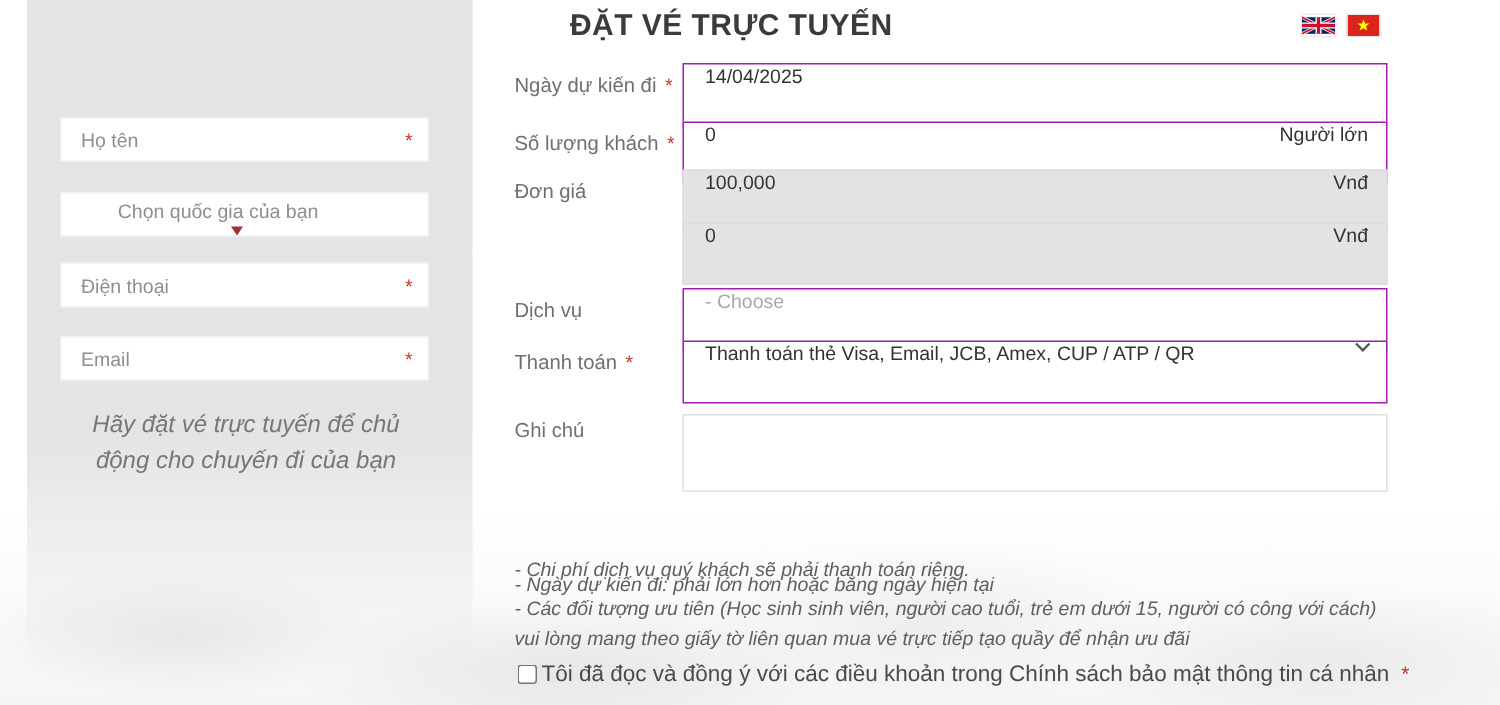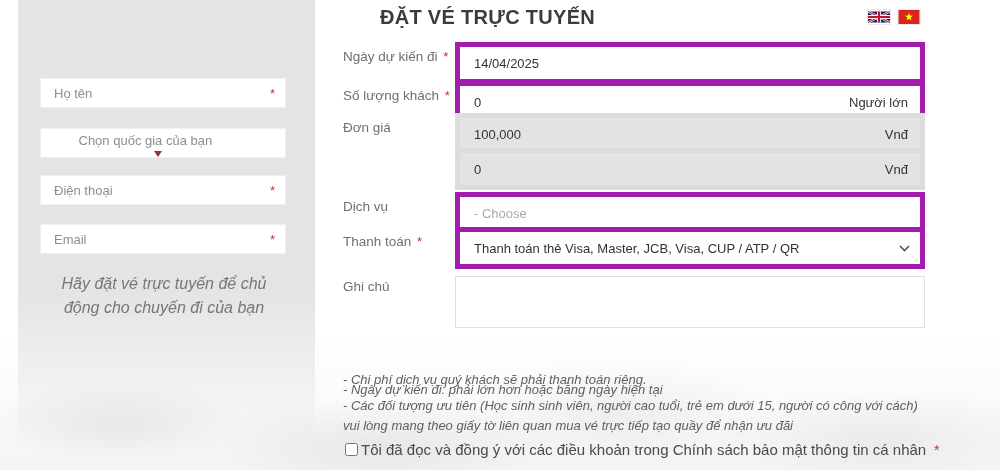--- a/index.html
+++ b/index.html
@@ -49,21 +49,21 @@
     color:#3b3b3b; letter-spacing:.3px;margin-left:37px;
   }
   .flags { position:absolute; left:868px; top:10px; display:flex; gap:8px; }
   .flag { width:22px; height:14px; display:block; cursor:pointer; box-shadow:0 0 0 1px rgba(0,0,0,.08); }
   .row-label {
     position:absolute; left:343px; font-size:13.5px; color:#6f6f6f; line-height:30px; white-space:nowrap;
   }
   .row-label .req { padding-right:0; padding-left:2px; }
   .fbox {
     position:absolute; left:455px; width:470px; height:42px;
-    border:5px solid #a21caf; background:#fff; display:flex; align-items:center;
+    border:1px solid #a21caf; background:#fff; display:flex; align-items:flex-start;
   }
   .fbox input {
     flex:1; border:none; outline:none; background:transparent; min-width:0;
     font-family:"Liberation Sans", sans-serif; font-size:13px; color:#333; padding:0 10px 0 14px;
   }
   .fbox input::placeholder { color:#a9a9a9; opacity:1; }
   .fbox .unit { font-size:13px; color:#333; padding-right:12px; white-space:nowrap; }
   .fbox.disabled { background:#e3e3e3; border-color:#dcdcdc; }
   .fbox.selectlike { cursor:pointer; }
   .fbox .sel-text { flex:1; font-size:13px; color:#333; padding-left:14px; white-space:nowrap; overflow:hidden; }
@@ -161,21 +161,21 @@
     <span>Dịch vụ</span>
   </div>
   <div class="fbox" style="top:192px;">
     <input type="text" placeholder="- Choose" style="">
   </div>
 
   <div class="row-label" style="top:227px;">
     <span>Thanh toán</span> <span class="req">*</span>
   </div>
   <div class="fbox selectlike" style="top:227px;">
-    <span class="sel-text">Thanh toán thẻ Visa, Master, JCB, Visa, CUP / ATP / QR</span>
+    <span class="sel-text">Thanh toán thẻ Visa, Email, JCB, Amex, CUP / ATP / QR</span>
     <span class="chev">
       <svg width="11" height="7" viewBox="0 0 11 7">
           <polyline points="1,1 5.5,5.5 10,1" fill="none" stroke="#555" stroke-width="1.6"></polyline>
         </svg>
     </span>
   </div>
 
   <div class="row-label" style="top:278px; line-height:18px;">
     <span>Ghi chú</span>
   </div>

